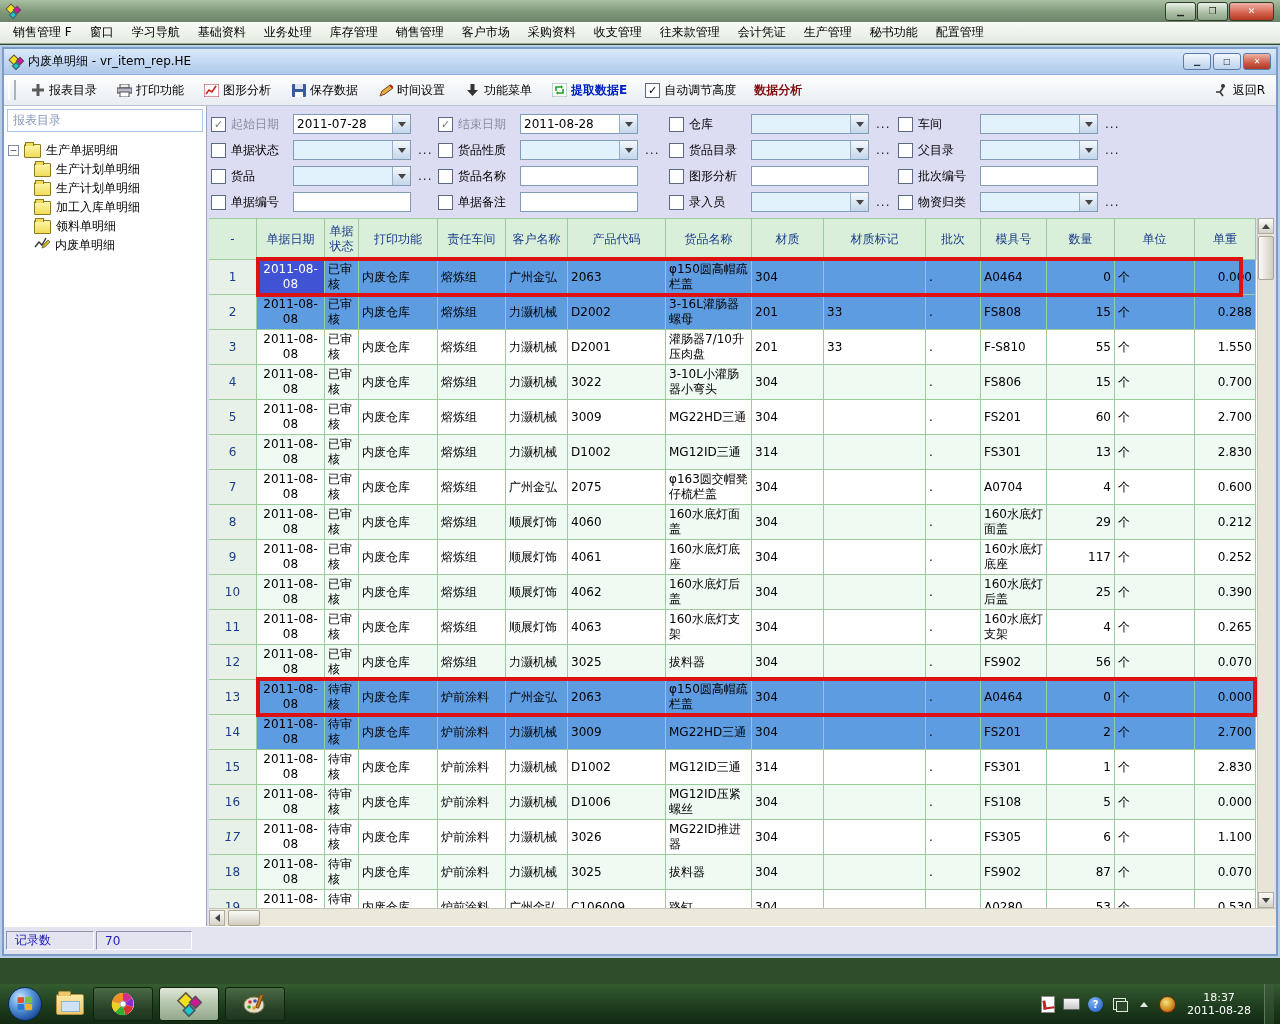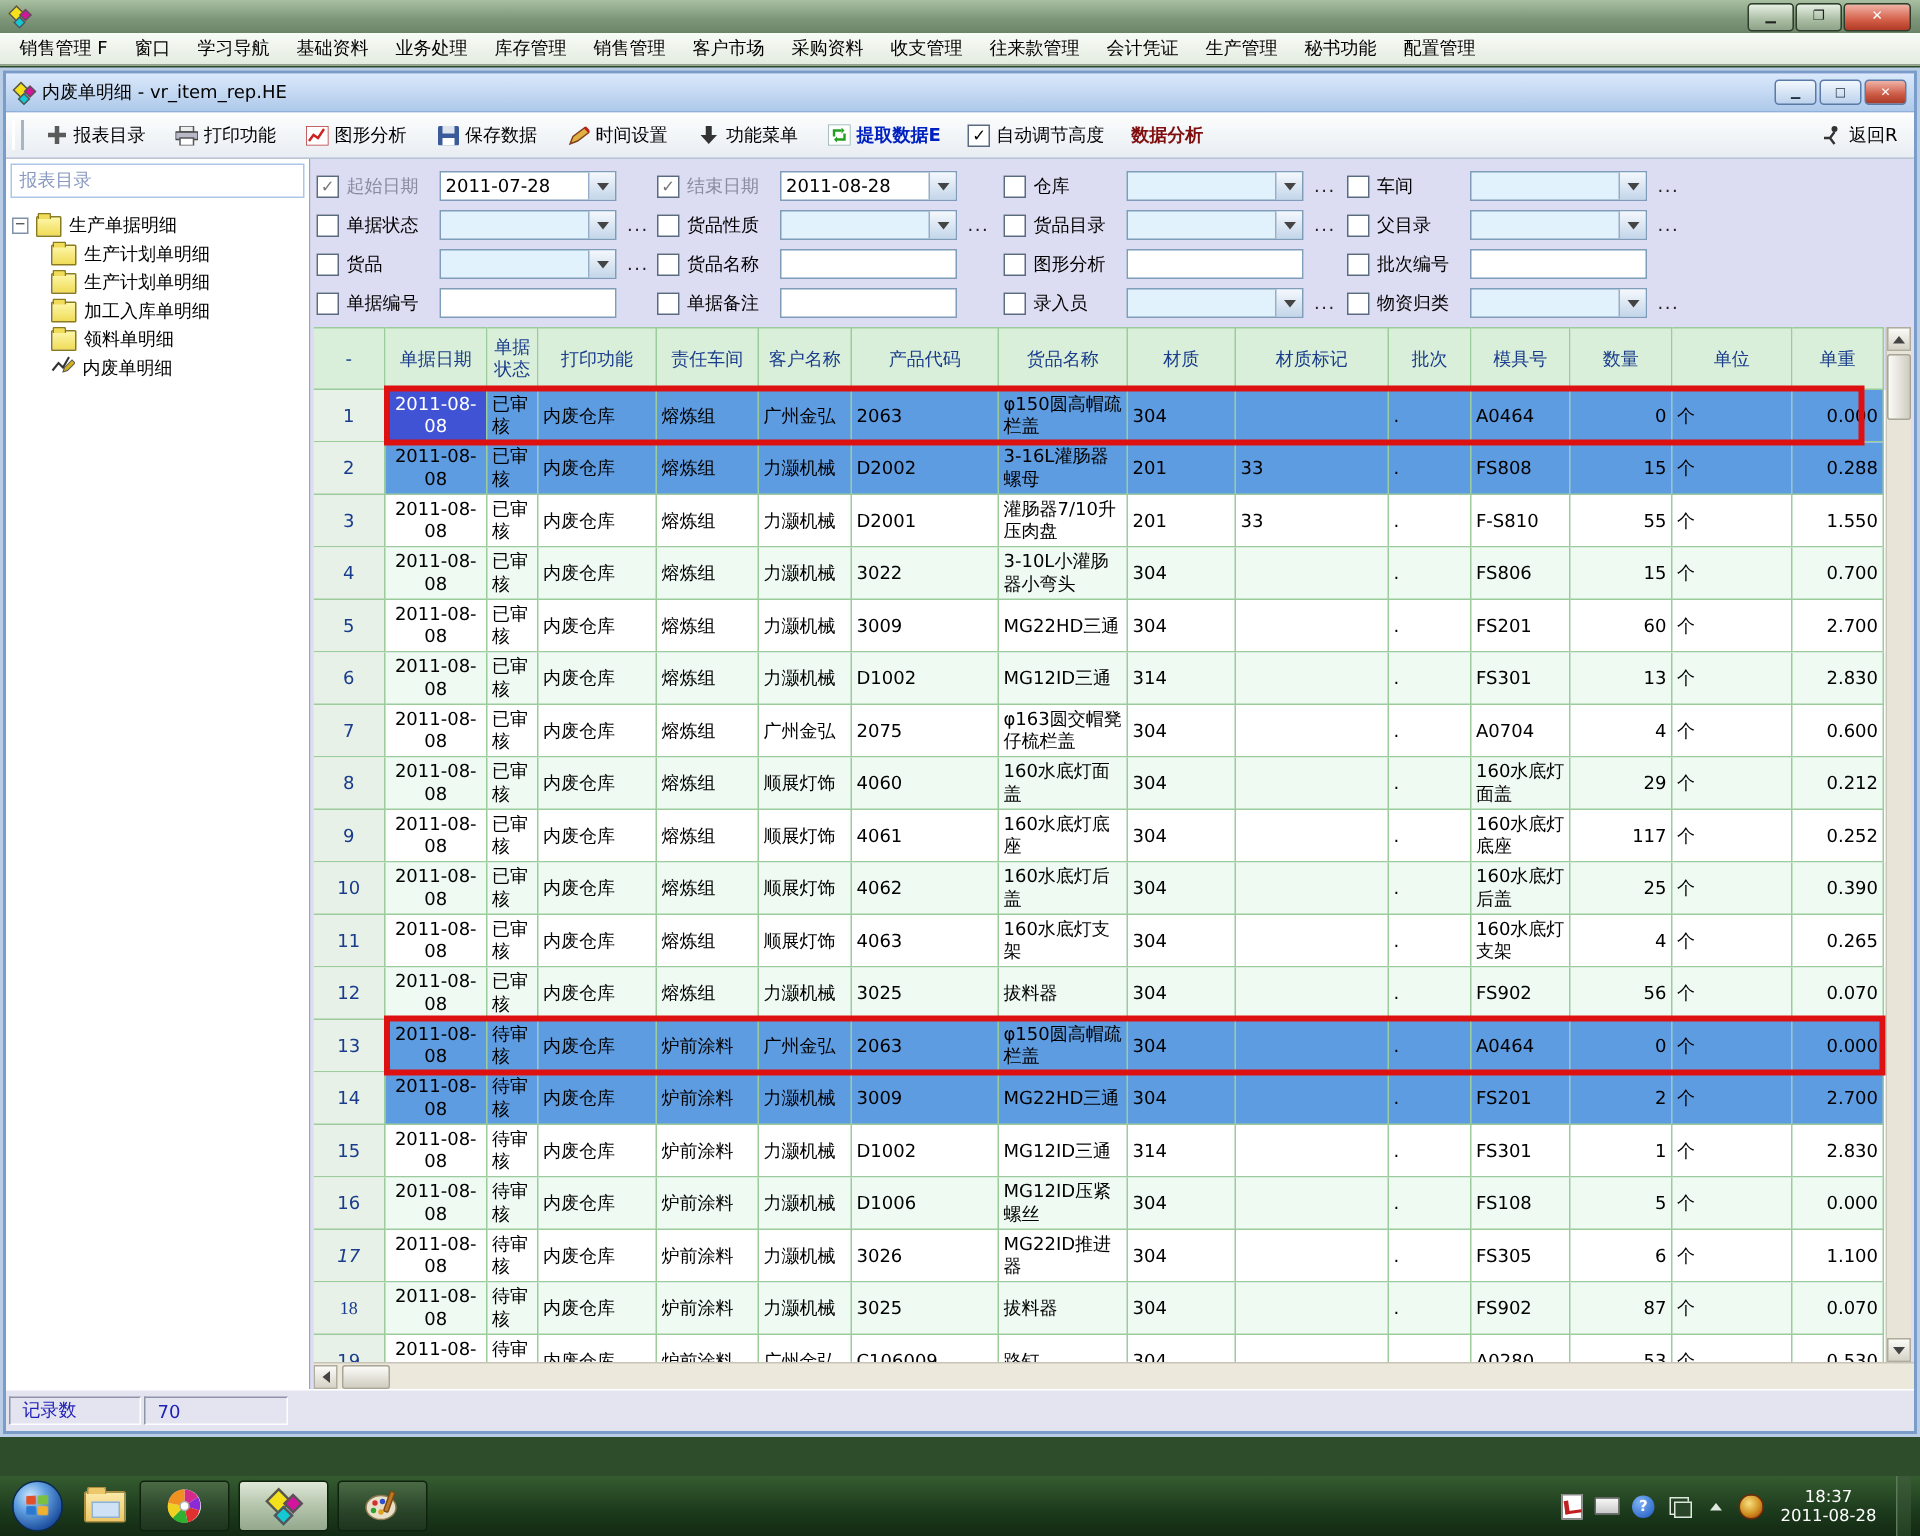--- a/index.html
+++ b/index.html
@@ -796,21 +796,21 @@
                       <span class="t-cell" style="width: 86px; flex: 0 0 86px;">MG22ID推进器</span>
                       <span class="t-cell" style="width: 72px; flex: 0 0 72px;">304</span>
                       <span class="t-cell" style="width: 102px; flex: 0 0 102px;"></span>
                       <span class="t-cell" style="width: 55px; flex: 0 0 55px;">.</span>
                       <span class="t-cell" style="width: 66px; flex: 0 0 66px;">FS305</span>
                       <span class="t-cell al-r" style="width: 68px; flex: 0 0 68px;">6</span>
                       <span class="t-cell" style="width: 80px; flex: 0 0 80px;">个</span>
                       <span class="t-cell al-r" style="width: 61px; flex: 0 0 61px;">1.100</span>
                     </div>
                     <div class="t-row alt">
-                      <span class="t-cell numcol al-c" style="width: 48px; flex: 0 0 48px; font-family: Liberation Serif, serif;">18</span>
+                      <span class="t-cell numcol al-c" style="width: 48px; flex: 0 0 48px;">18</span>
                       <span class="t-cell al-c" style="width: 68px; flex: 0 0 68px;">2011-08-08</span>
                       <span class="t-cell" style="width: 34px; flex: 0 0 34px;">待审核</span>
                       <span class="t-cell" style="width: 79px; flex: 0 0 79px;">内废仓库</span>
                       <span class="t-cell" style="width: 68px; flex: 0 0 68px;">炉前涂料</span>
                       <span class="t-cell" style="width: 62px; flex: 0 0 62px;">力灏机械</span>
                       <span class="t-cell" style="width: 98px; flex: 0 0 98px;">3025</span>
                       <span class="t-cell" style="width: 86px; flex: 0 0 86px;">拔料器</span>
                       <span class="t-cell" style="width: 72px; flex: 0 0 72px;">304</span>
                       <span class="t-cell" style="width: 102px; flex: 0 0 102px;"></span>
                       <span class="t-cell" style="width: 55px; flex: 0 0 55px;">.</span>

